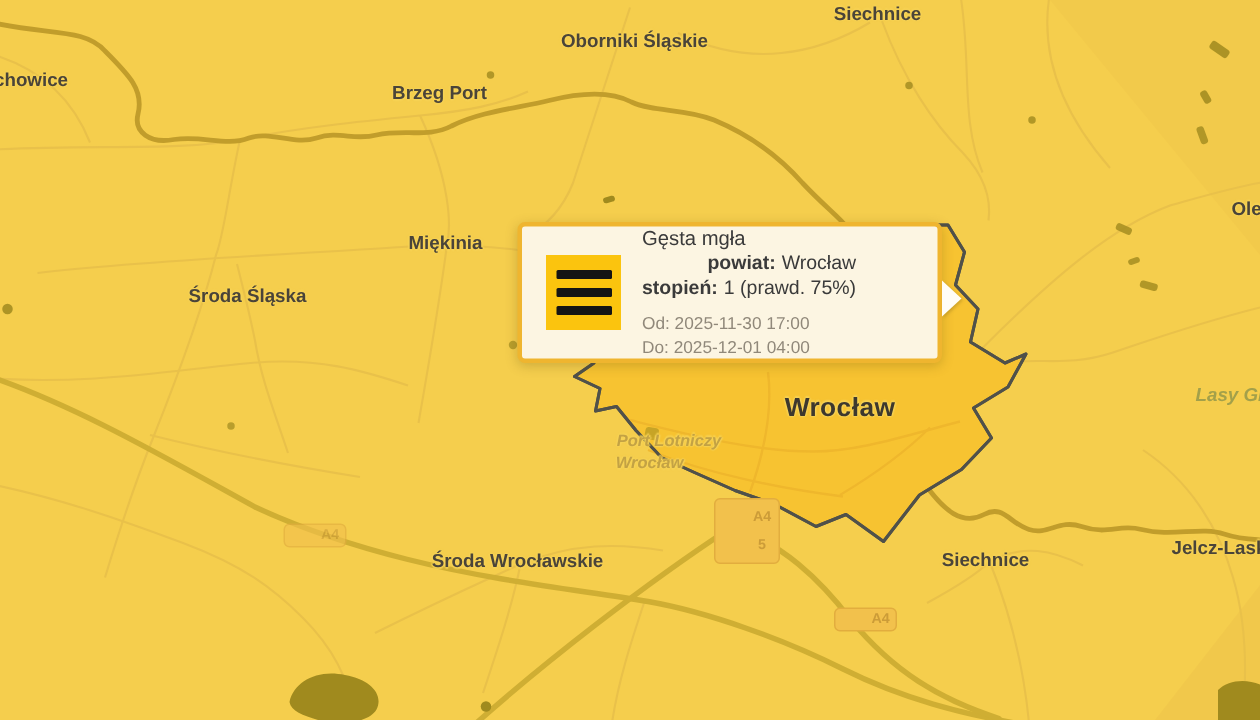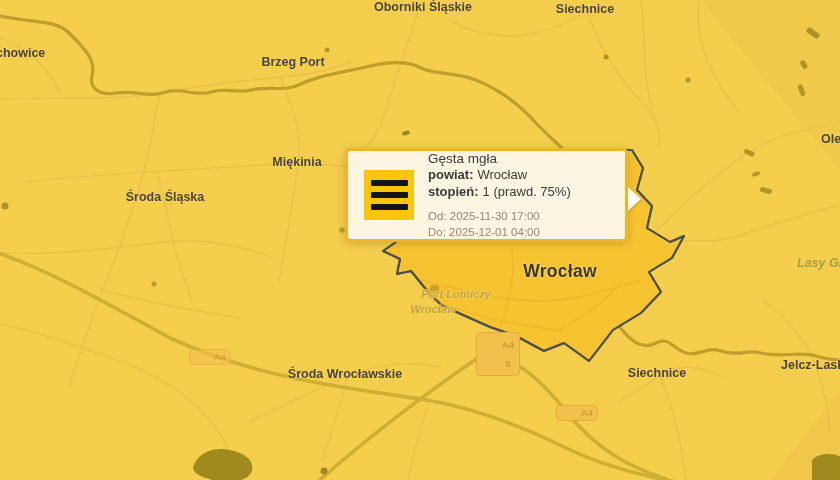--- a/index.html
+++ b/index.html
@@ -21,21 +21,21 @@
   .shield-tall{width:22px;height:42px;display:flex;flex-direction:column;justify-content:space-evenly;}
 
   .popup{position:absolute;left:345px;top:148px;width:283px;height:94px;box-sizing:border-box;
     background:#fcf5e2;border:3px solid #efb52f;border-radius:5px;
     box-shadow:0 2px 8px rgba(90,70,10,.25);display:flex;align-items:center;}
   .popup-icon{width:50px;height:50px;margin-left:16px;background:#fbc40e;flex:0 0 auto;
     display:flex;flex-direction:column;justify-content:center;align-items:center;gap:6px;}
   .popup-icon span{display:block;width:37px;height:6px;background:#141414;border-radius:1px;}
   .popup-text{margin-left:14px;line-height:1.3;}
   .p-title{font-size:13.5px;font-weight:normal;color:#3a3a3a;}
-  .p-line{font-size:13px;color:#3a3a3a;}
+  .p-line{font-size:13px;color:#3a3a3a;text-align:right;}
   .p-line b{margin-right:4px;}
   .p-dates{margin-top:8px;font-size:11.5px;color:#90887a;line-height:1.35;}
   .popup-arrow{position:absolute;left:628px;top:187px;width:0;height:0;
     border-top:12px solid transparent;border-bottom:12px solid transparent;
     border-left:13px solid #fffdf6;filter:drop-shadow(1px 1px 1px rgba(90,70,10,.25));}
 </style>
 </head>
 <body>
 
 <div id="map">
@@ -108,27 +108,27 @@
       <circle cx="5" cy="206" r="3.5" opacity="0.85"></circle>
       <circle cx="154" cy="284" r="2.5" opacity="0.7"></circle>
       <circle cx="342" cy="230" r="2.8" opacity="0.7"></circle>
       <path d="M 812,460 C 820,452 836,452 846,460 L 846,484 L 812,484 Z"></path>
       <rect x="430" y="285" width="9" height="8" rx="2" opacity="0.55" transform="rotate(10 434 289)"></rect>
     </g>
   </svg>
 
   <div class="maplabel" style="left:-4px;top:46px">chowice</div>
   <div class="maplabel center" style="left:293px;top:55px">Brzeg Port</div>
-  <div class="maplabel center" style="left:423px;top:0">Oborniki Śląskie</div>
+  <div class="maplabel center" style="left:423px;top:20px">Oborniki Śląskie</div>
   <div class="maplabel center" style="left:585px;top:2px">Siechnice</div>
   <div class="maplabel" style="left:821px;top:132px">Oleśnica</div>
   <div class="maplabel center" style="left:297px;top:155px">Miękinia</div>
   <div class="maplabel center" style="left:165px;top:190px">Środa Śląska</div>
   <div class="maplabel city-big center" style="left:560px;top:261px">Wrocław</div>
-  <div class="maplabel poi center" style="left:456px;top:288px">Port Lotniczy</div>
+  <div class="maplabel poi center" style="left:446px;top:288px">Port Lotniczy</div>
   <div class="maplabel poi center" style="left:433px;top:303px">Wrocław</div>
   <div class="maplabel center" style="left:345px;top:367px">Środa Wrocławskie</div>
   <div class="maplabel center" style="left:657px;top:366px">Siechnice</div>
   <div class="maplabel" style="left:781px;top:358px">Jelcz-Laskowice</div>
   <div class="maplabel nature" style="left:797px;top:256px">Lasy Grędzińskie</div>
 
   <div class="shield faint" style="left:189px;top:349px;width:20px;height:14px;line-height:14px">A4</div>
   <div class="shield shield-tall" style="left:476px;top:332px">
     <span>A4</span>
     <span>5</span>

